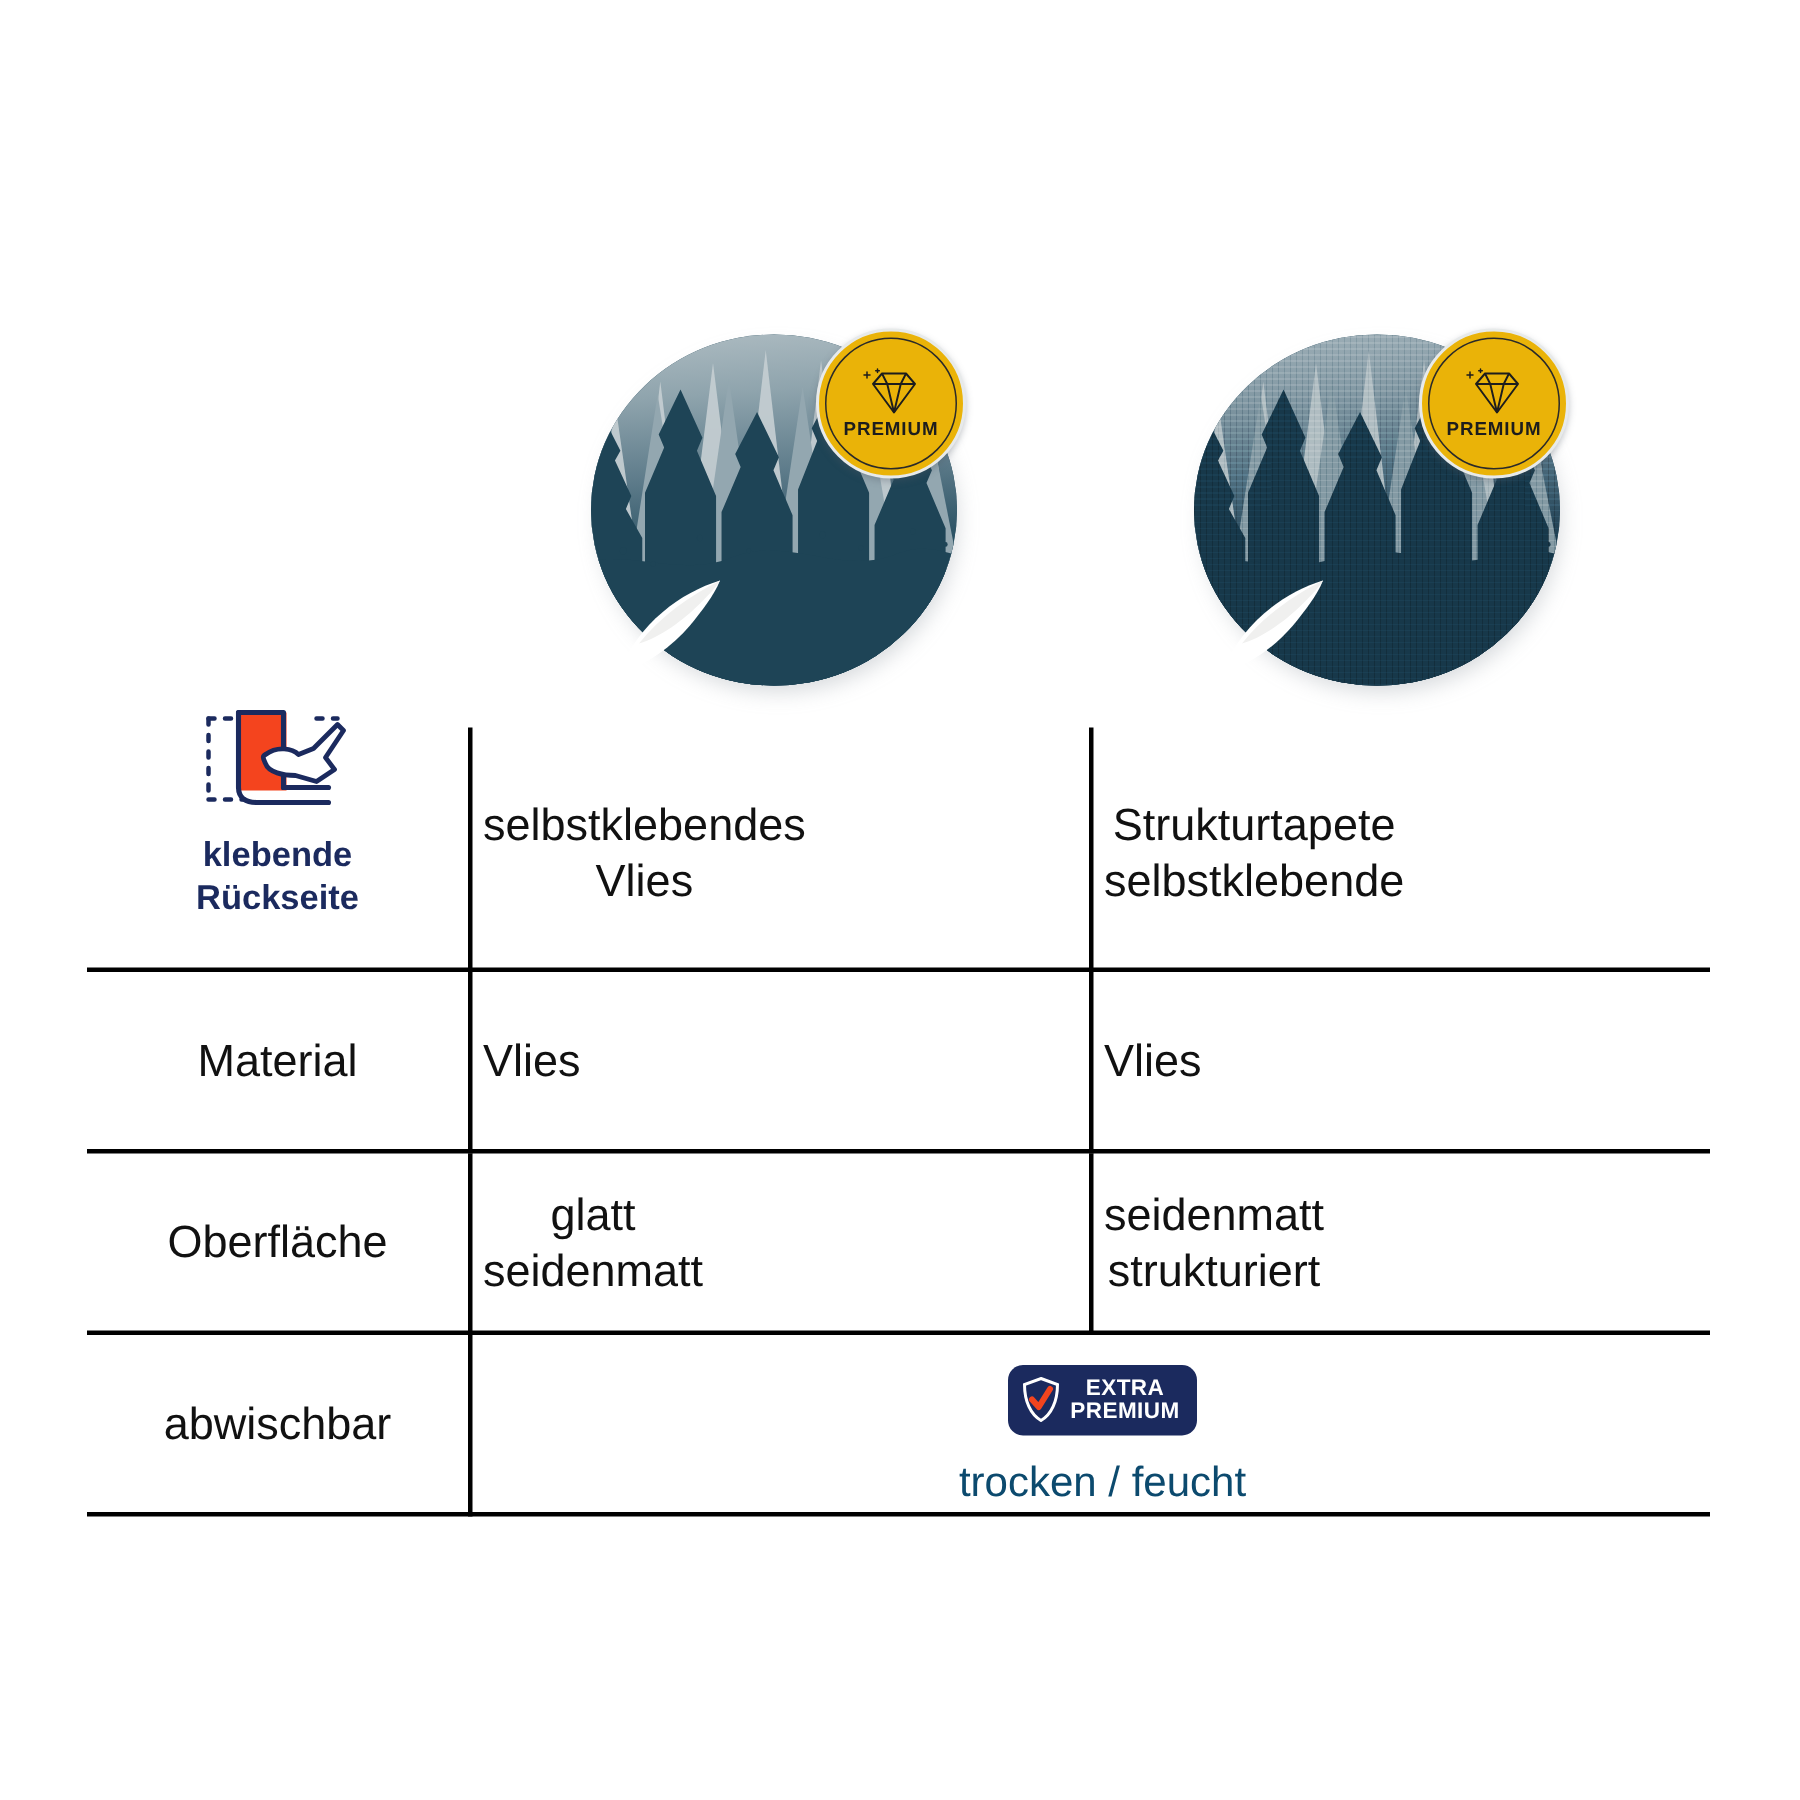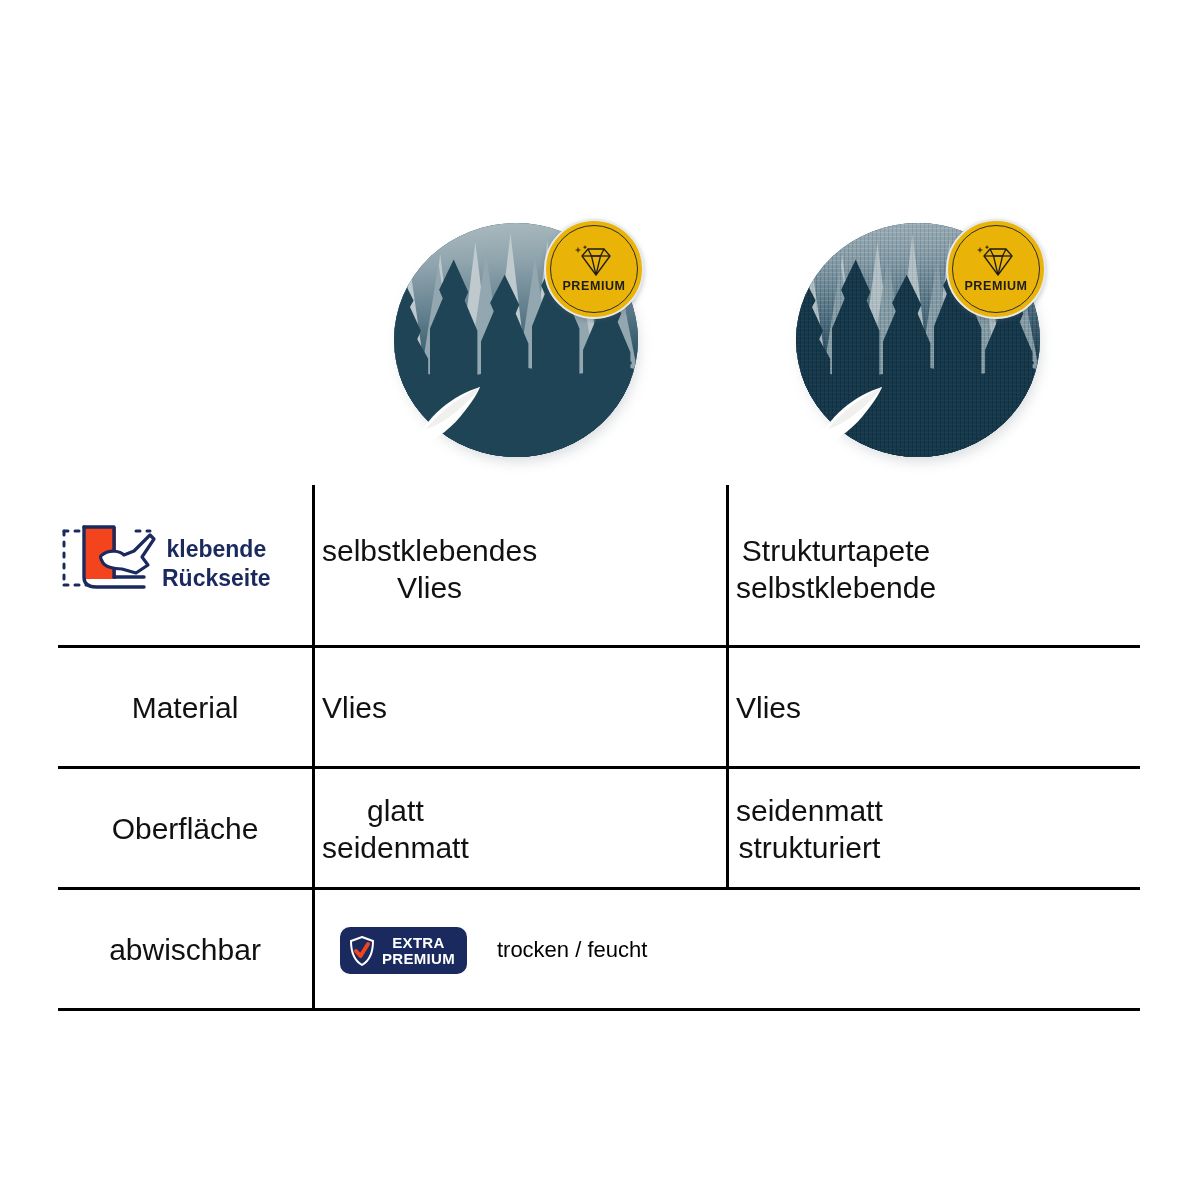--- a/index.html
+++ b/index.html
@@ -116,34 +116,34 @@
   .cell {
     display: flex; align-items: center; justify-content: flex-start;
     text-align: center;
     font-size: 30px; color: #111;
     line-height: 1.22;
     padding: 6px 10px;
   }
   .c-label { width: 254px; justify-content: center; }
   .c-a { width: 414px; }
   .c-b { width: 414px; }
-  .c-span { width: 828px; justify-content: flex-start; padding-left: 28px; gap: 30px; }
+  .c-span { width: 828px; justify-content: flex-end; padding-left: 28px; gap: 14px; flex-direction: column; }
 
   .vline {
     position: absolute; top: 0; bottom: 0; width: 3px; background: #000;
   }
   .v1 { left: 254px; }
   .v2 { left: 668px; }
 
   
   .row-head { height: 185px; align-items: flex-end; }
   .row-head .vline { top: 22px; }
   .adhesive-cell {
     width: 254px; height: 185px;
-    display: flex; flex-direction: row;
+    display: flex; flex-direction: column;
     align-items: center; justify-content: flex-start;
     padding-top: 6px;
   }
   .adhesive-icon { width: 104px; height: 76px; }
   .adhesive-label {
     margin-top: 10px;
     font-size: 23px; font-weight: bold; color: #1b2a5e;
     line-height: 1.24; text-align: center;
   }
   .row-head .c-a, .row-head .c-b { height: 185px; align-items: center; padding-top: 34px; }
@@ -156,21 +156,21 @@
     display: inline-flex; align-items: center; gap: 7px;
     background: #1b2a5e;
     border-radius: 10px;
     padding: 8px 12px 8px 9px;
   }
   .robust-text {
     display: flex; flex-direction: column;
     color: #fff; font-weight: bold; font-size: 15px;
     line-height: 1.04; letter-spacing: .3px;
   }
-  .robust-span-text { font-size: 22px; color: #000000; }
+  .robust-span-text { font-size: 28px; color: #0c4a6e; }
 </style>
 </head>
 <body>
 
 <div class="page">
 
 
   <div class="products">
 
     <div class="product left">

